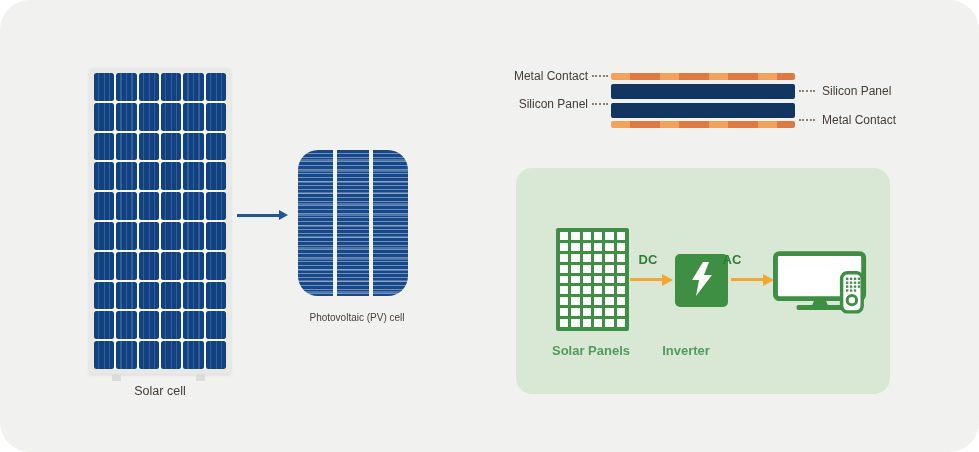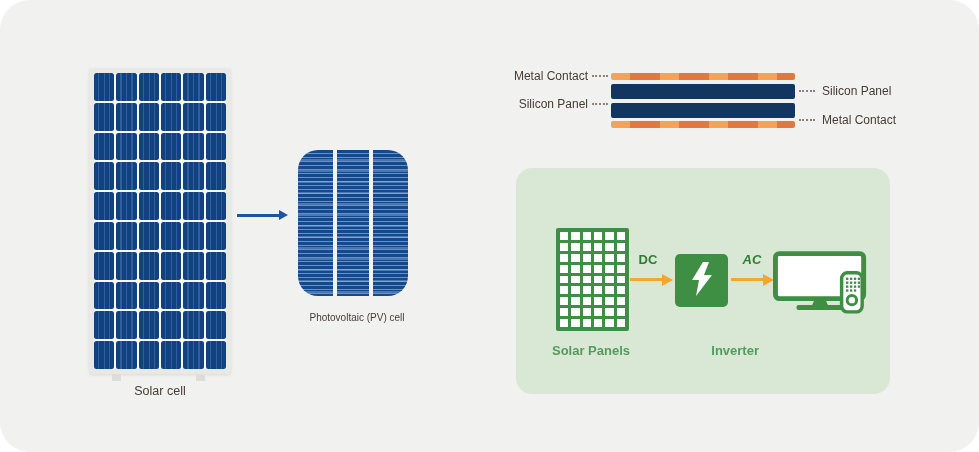--- a/index.html
+++ b/index.html
@@ -72,28 +72,28 @@
                 background:var(--green,#3e8e43);display:flex;align-items:center;justify-content:center;}
 
   .flow-arrow{top:110px;height:3px;background:var(--arrow-orange,#f4a62f);}
   .flow-arrow::after{content:'';position:absolute;right:-11px;top:50%;transform:translateY(-50%);
                 border-left:11px solid var(--arrow-orange,#f4a62f);
                 border-top:6.5px solid transparent;border-bottom:6.5px solid transparent;}
   .arrow-dc{left:114px;width:32px;} .arrow-ac{left:215px;width:32px;}
 
   .cur-lbl{top:84px;width:40px;text-align:center;font-size:13px;font-weight:bold;
            color:var(--dc-ac-text,#2e7d35);}
-  .lbl-dc{left:112px;} .lbl-ac{left:216px;font-style:italic;}
+  .lbl-dc{left:112px;} .lbl-ac{left:196px;}
 
   .tv-wrap{left:257px;top:83px;width:98px;height:63px;}
 
   .flow-node-lbl{top:175px;text-align:center;font-size:13px;font-weight:600;
                  color:var(--green-text,#519c5a);}
   .lbl-solar-panels{left:0px;width:150px;}
-  .lbl-inverter{left:143px;width:100px;text-align:right;}
+  .lbl-inverter{left:120px;width:100px;}
   .lbl-house{left:231px;width:150px;}
 
   .grid{display:grid;}
 </style>
 </head>
 <body>
 
 <div class="canvas">
 
   <div class="sp-frame">

